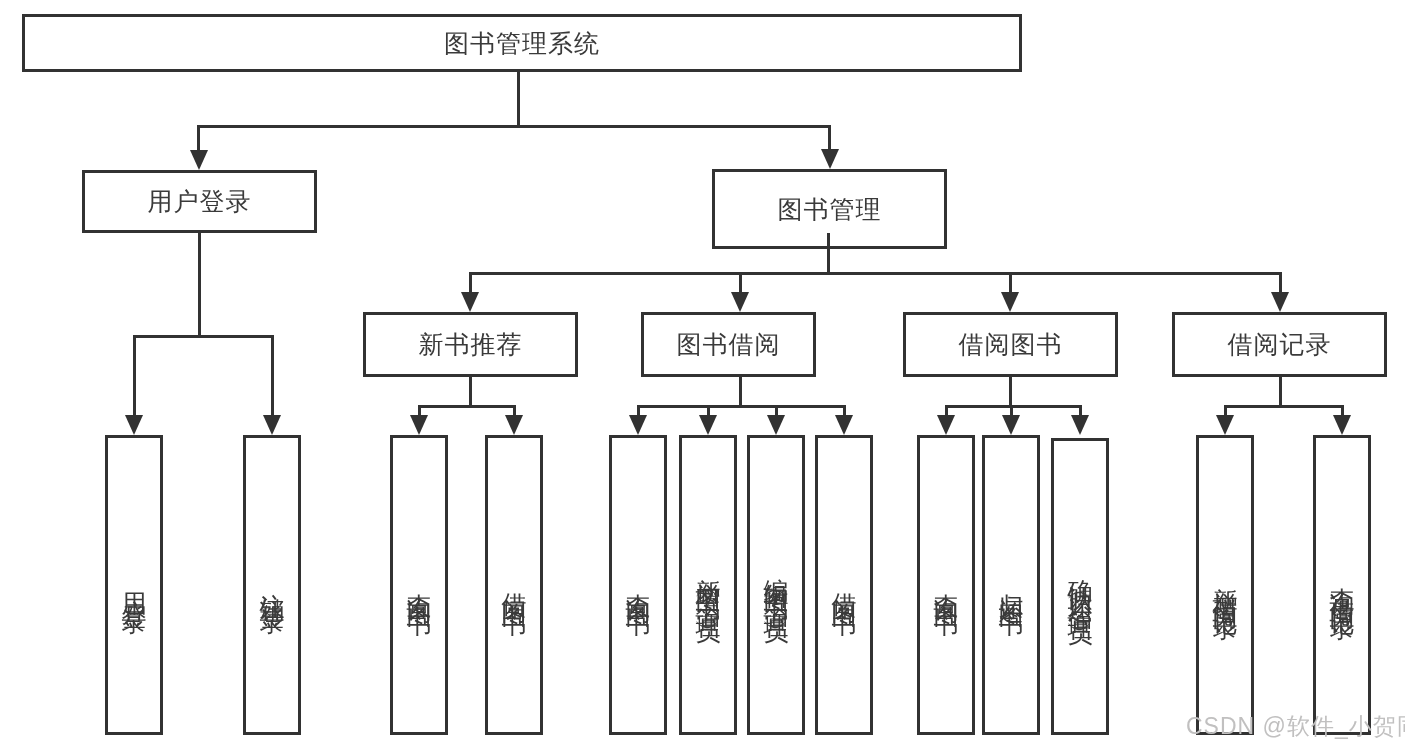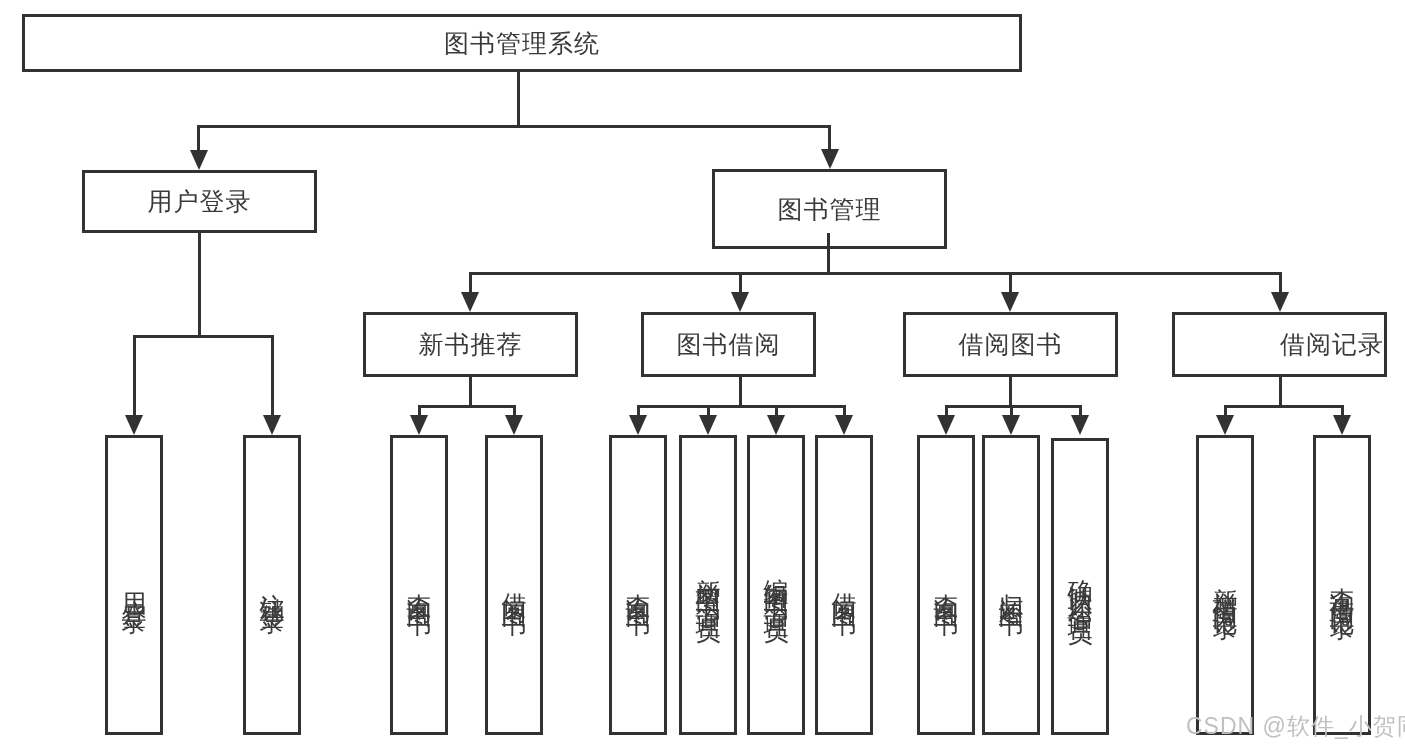--- a/index.html
+++ b/index.html
@@ -93,21 +93,21 @@
 
   <div class="box" style="left:363px;top:312px;width:215px;height:65px;">
     <span class="label">新书推荐</span>
   </div>
   <div class="box" style="left:633px;top:312px;width:175px;height:65px;margin-left:8px;">
     <span class="label">图书借阅</span>
   </div>
   <div class="box" style="left:903px;top:312px;width:215px;height:65px;">
     <span class="label">借阅图书</span>
   </div>
-  <div class="box" style="left:1172px;top:312px;width:215px;height:65px;justify-content:flex-end;">
+  <div class="box" style="left:1172px;top:312px;width:215px;height:65px;">
     <span class="label">借阅记录</span>
   </div>
 
   <div class="vline" style="left:469px;top:377px;height:30px;"></div>
   <div class="hline" style="left:418px;top:405px;width:98px;"></div>
   <div class="vline" style="left:418px;top:405px;height:14px;"></div>
   <div class="arrowhead" style="left:410px;top:415px;"></div>
   <div class="vline" style="left:513px;top:405px;height:14px;"></div>
   <div class="arrowhead" style="left:505px;top:415px;"></div>
 

